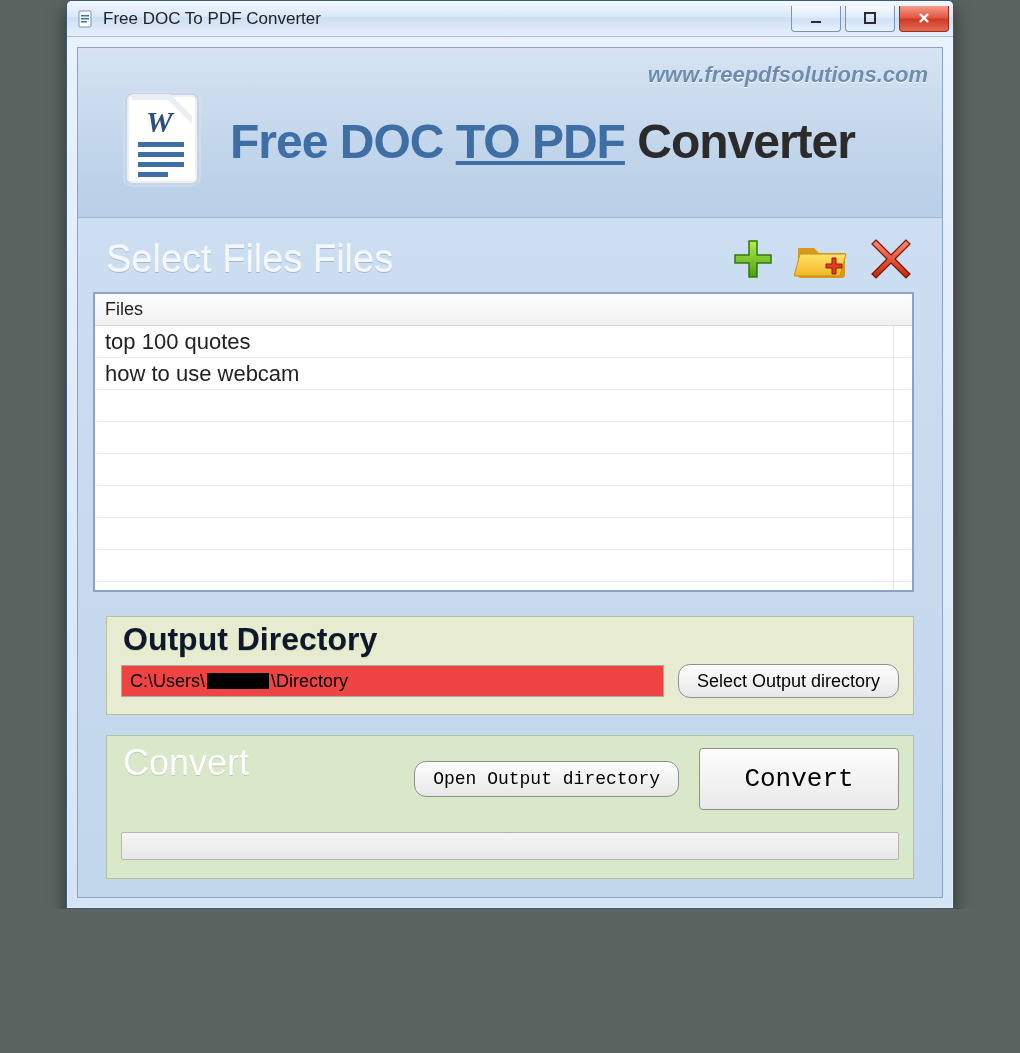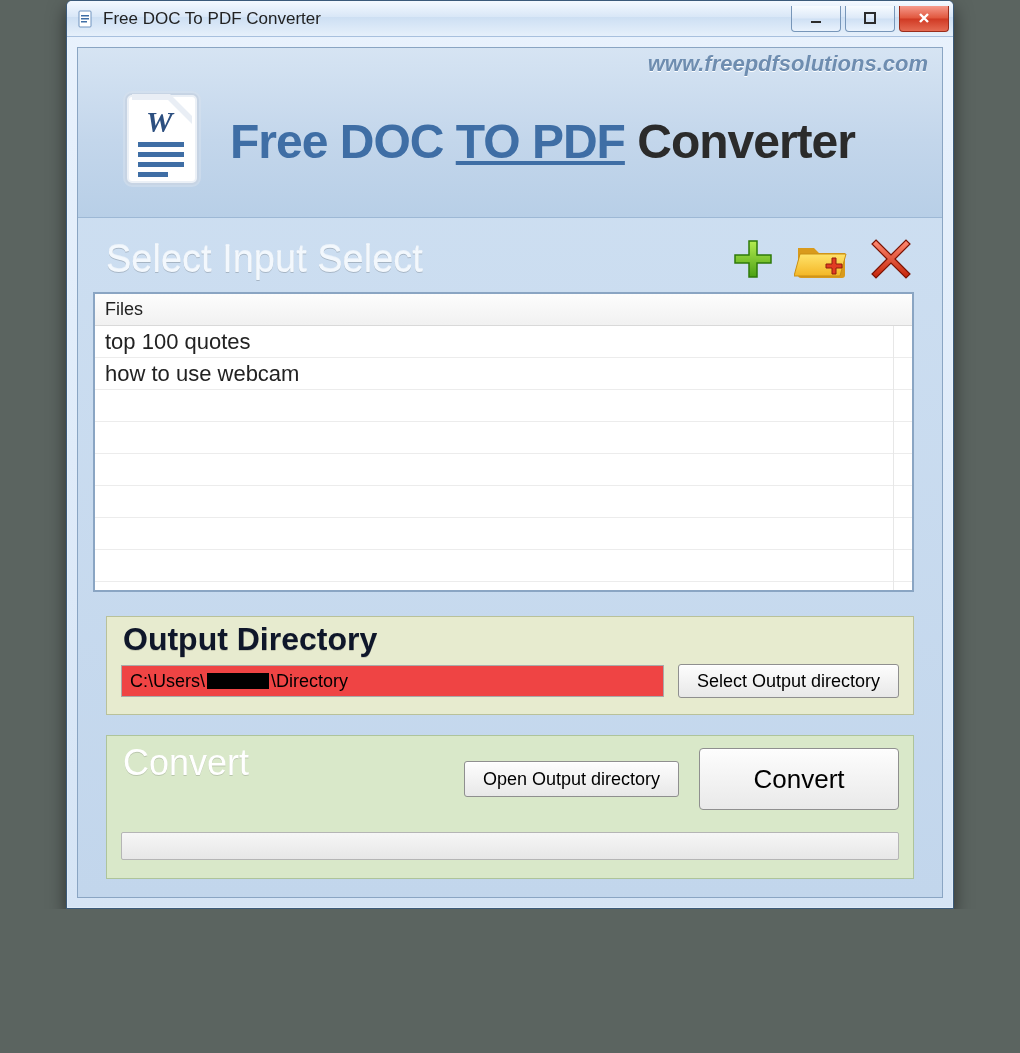--- a/index.html
+++ b/index.html
@@ -42,21 +42,21 @@
     background: linear-gradient(180deg,#cfe0f2,#c2d6ec);
     padding:0;
   }
   .header-area {
     position:relative;
     height:170px;
     background: linear-gradient(180deg,#d6e4f3 0%,#c3d6eb 55%,#b8cfe7 100%);
     border-bottom:1px solid #9db8d5;
   }
   .website-url {
-    position:absolute; top:3px; right:14px;
+    position:absolute; top:14px; right:14px;
     font-size:22px; font-style:italic; font-weight:600;
     color:#6e8db0; text-shadow:0 1px 0 #fff;
   }
   .brand-row {
     position:absolute; left:28px; top:36px;
     display:flex; align-items:center; gap:14px;
   }
   .brand-title {
     font-size:48px; font-weight:700; letter-spacing:-1px;
     white-space:nowrap;
@@ -112,34 +112,35 @@
   }
   .out-row { display:flex; align-items:center; gap:14px; }
   .out-input {
     flex:1; height:32px; background:#ef4444; border:1px solid #a9a9a9;
     padding:0 8px; display:flex; align-items:center; font-size:18px; gap:2px;
   }
   .redact { background:#000; display:inline-block; width:62px; height:16px; }
   .win-btn {
     height:32px; padding:16px 18px; font-size:18px;
     background: linear-gradient(#fdfdfd,#e8e8e8);
-    border:1px solid #8f8f8f; border-radius:3px; cursor:pointer;
+    border:1px solid #8f8f8f; border-radius:12px; cursor:pointer;
     display:flex; align-items:center; justify-content:center;
     box-shadow: inset 0 1px 0 #fff;
   }
 
   .convert-panel {
     margin: 0 28px 18px 28px;
     background:#d9e8c9;
     border:1px solid #aec49b;
     padding: 2px 14px 18px 14px;
   }
   .conv-row {
     display:flex; align-items:center; justify-content:flex-end; gap:20px;
     margin-top:-46px;
+    font-family:Liberation Mono, monospace;
   }
   .conv-title {
     font-size:36px; color:#fff; font-weight:400;
     text-shadow: 0 1px 0 rgba(0,0,0,.15);
     margin: 4px 0 10px 2px;
   }
   .big-btn {
     height:62px; width:200px; font-size:26px;
     background: linear-gradient(#fdfdfd,#e9e9e9);
     border:1px solid #8f8f8f; border-radius:4px; cursor:pointer;
@@ -208,21 +209,21 @@
           <span class="brand-title">
             <span class="bw1">Free</span>
             <span class="bw2">DOC</span>
             <span class="bw3">TO PDF</span>
             <span class="bw4">Converter</span>
           </span>
         </div>
       </div>
 
       <div class="section-row">
-        <div class="section-title">Select Input Select</div>
+        <div class="section-title">Select Files Files</div>
         <div class="tool-icons">
           <span class="tool-btn">
             <svg width="46" height="46" viewBox="0 0 46 46">
               <defs>
                   <linearGradient id="gp" x1="0" y1="0" x2="0" y2="1">
                 <stop offset="0" stop-color="#b4ec51"></stop>
                     <stop offset="1" stop-color="#4aa012"></stop>
               </linearGradient>
                 </defs>
               <path d="M19 5 h8 v14 h14 v8 h-14 v14 h-8 v-14 h-14 v-8 h14 z" fill="url(#gp)" stroke="#2e7a0a" stroke-width="1.5"></path>

